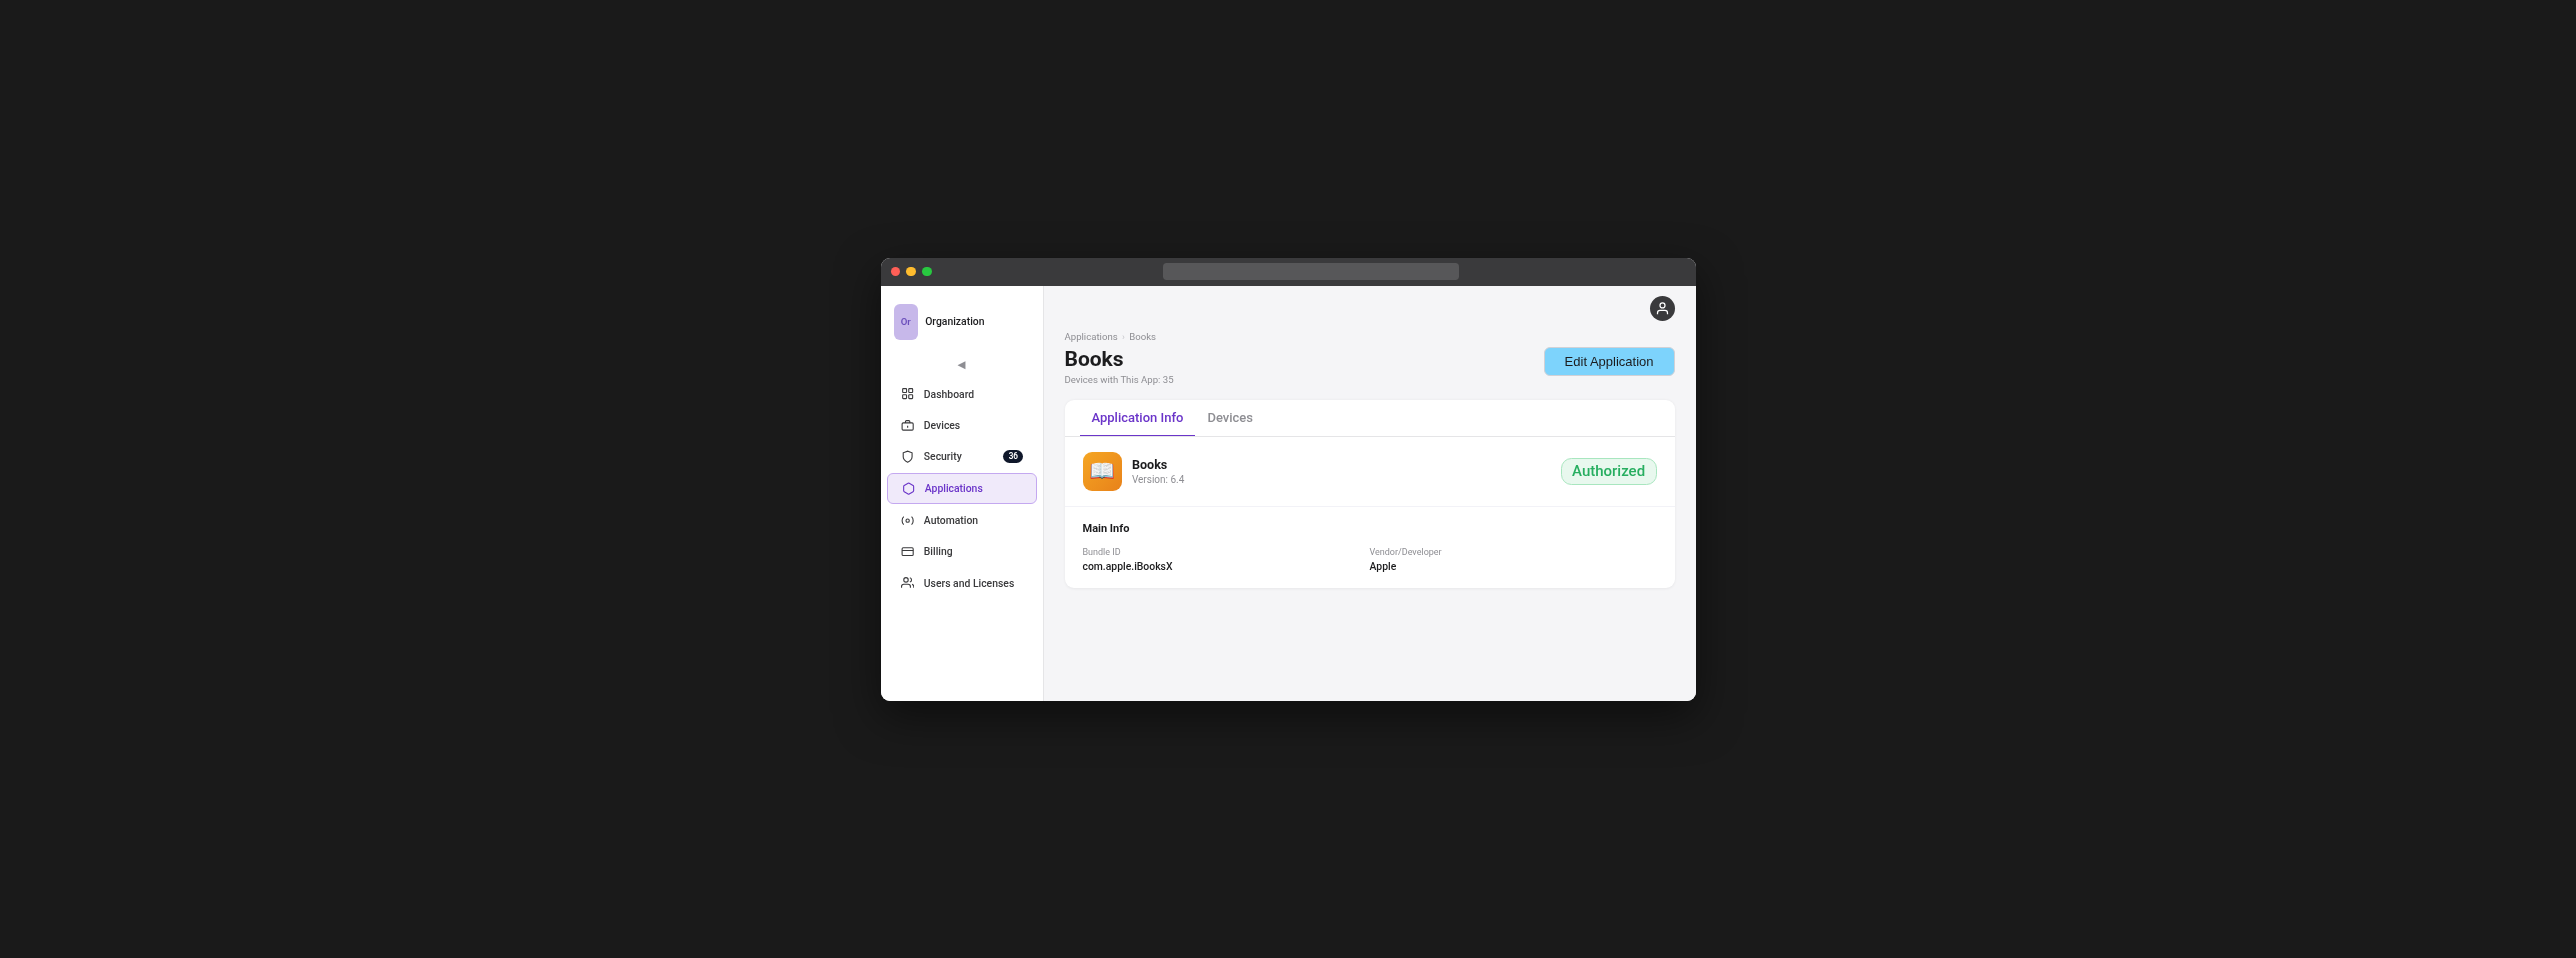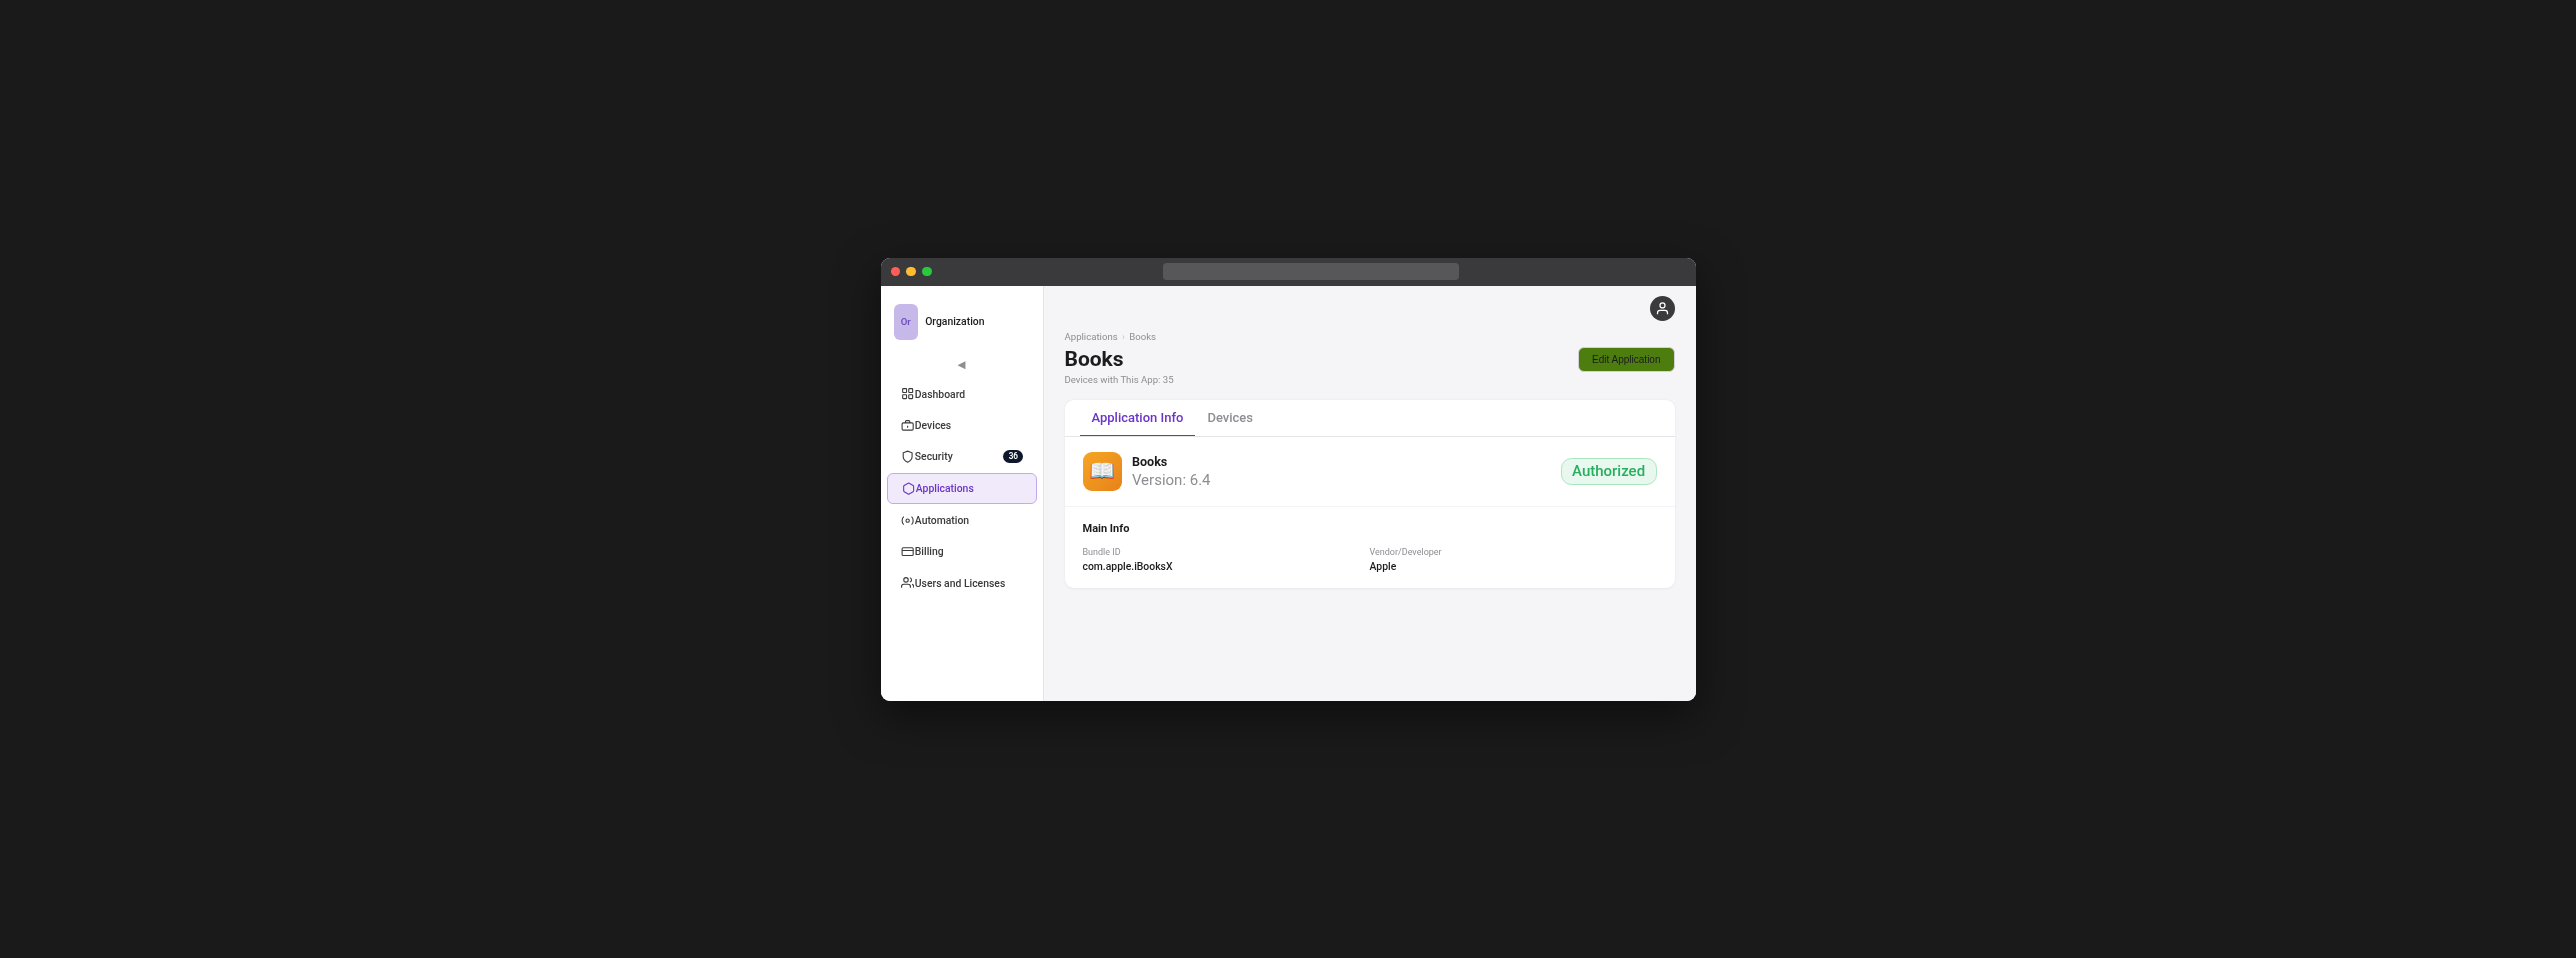--- a/index.html
+++ b/index.html
@@ -100,20 +100,21 @@
       cursor: pointer;
       color: #8e8e93;
       font-size: 10.4px;
       padding: 3px 13.3px;
       margin-bottom: 6px;
     }
 
     .sidebar-item {
       display: flex;
       align-items: center;
+      gap: 9px;
       padding: 7.4px 13.3px;
       cursor: pointer;
       color: #3a3a3c;
       font-size: 10.4px;
       font-weight: 500;
       border-radius: 6px;
       margin: 0.7px 6px;
       position: relative;
     }
 
@@ -219,25 +220,25 @@
       color: #1c1c1e;
       margin-bottom: 3px;
     }
 
     .page-subtitle {
       font-size: 9.6px;
       color: #8e8e93;
     }
 
     .edit-btn {
-      padding: 6px 13px;
-      background: #4d7c0f;
+      padding: 6px 20px;
+      background: #7dd3fc;
       border: 0.7px solid #d1d1d6;
       border-radius: 6px;
-      font-size: 10px;
+      font-size: 13px;
       font-weight: 500;
       color: #1c1c1e;
       cursor: pointer;
       white-space: nowrap;
     }
 
     
     .card {
       background: #ffffff;
       border-radius: 9px;
@@ -294,21 +295,21 @@
     }
 
     .app-name {
       font-size: 12.6px;
       font-weight: 700;
       color: #1c1c1e;
       margin-bottom: 2.2px;
     }
 
     .app-version {
-      font-size: 15px;
+      font-size: 10px;
       color: #8e8e93;
     }
 
     .authorized-badge {
       padding: 3.7px 10.4px;
       background: #e8f8ee;
       color: #27ae60;
       border: 0.7px solid #a8e6bf;
       border-radius: 10.4px;
       font-size: 15px;

